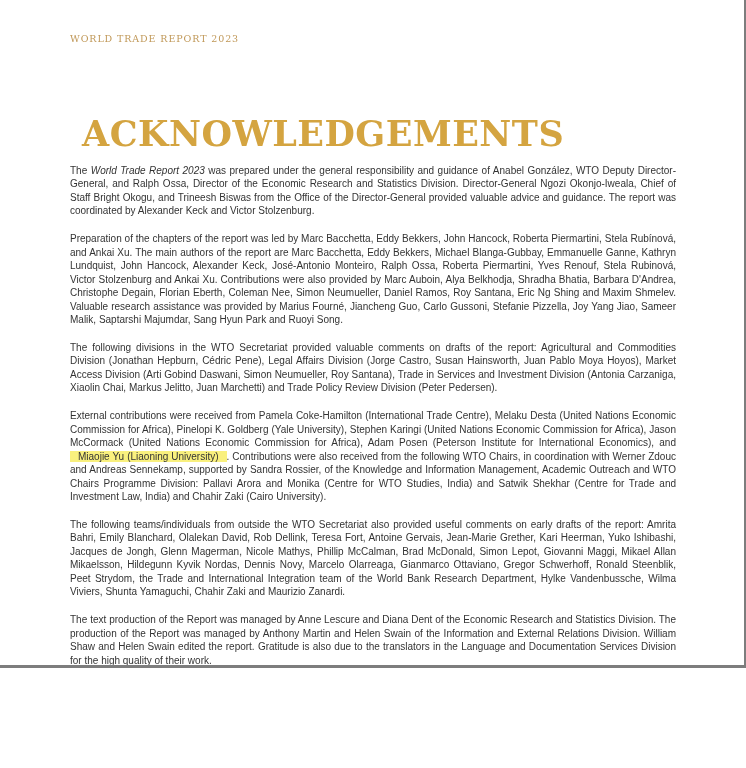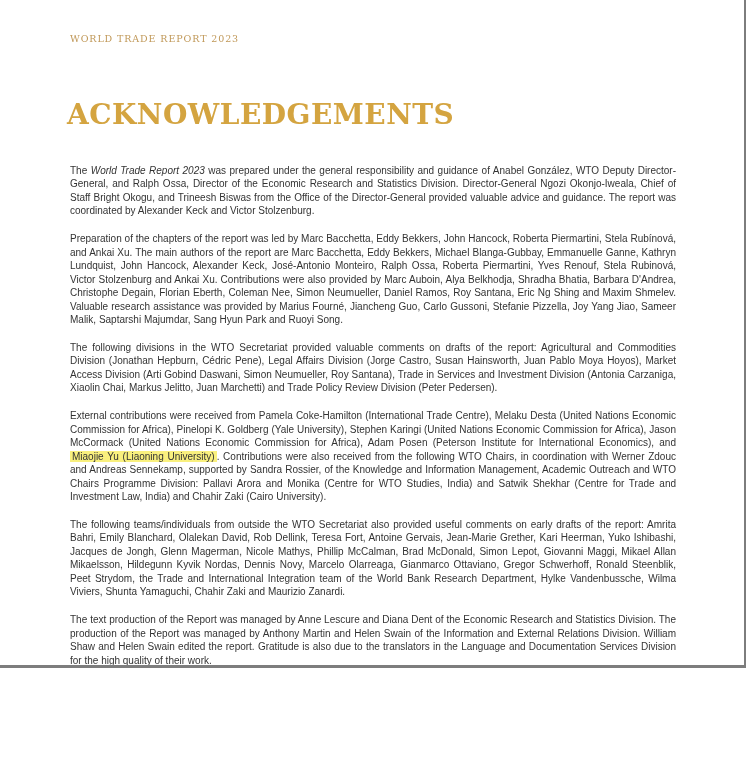--- a/index.html
+++ b/index.html
@@ -27,44 +27,44 @@
     top: 33px;
     font-family: "DejaVu Serif", serif;
     font-size: 9.5px;
     letter-spacing: 0.9px;
     color: var(--header-text);
   }
   .page-title {
     position: absolute;
     left: 67px;
     top: 100px;
-    margin: 0;
+    margin: 15px;
     font-family: "DejaVu Serif", serif;
-    font-size: 28px;
+    font-size: 35px;
     font-weight: bold;
     letter-spacing: 0.5px;
     line-height: 1.1;
     color: var(--title-text);
   }
   .body-text {
     position: absolute;
     left: 70px;
     top: 164px;
     width: 606px;
     font-size: 10px;
     line-height: 13.45px;
     text-align: justify;
     color: var(--body-text);
   }
   .body-text p { margin: 0 0 14.5px 0; }
   .body-text em { font-style: italic; }
   .body-text mark {
     background: var(--highlight);
     color: inherit;
-    padding: 0 2px;
+    padding: 0 8px;
   }
 </style>
 </head>
 <body>
 
 <div class="page">
   <div class="running-header">WORLD TRADE REPORT 2023</div>
 
   <h1 class="page-title">ACKNOWLEDGEMENTS</h1>
 

